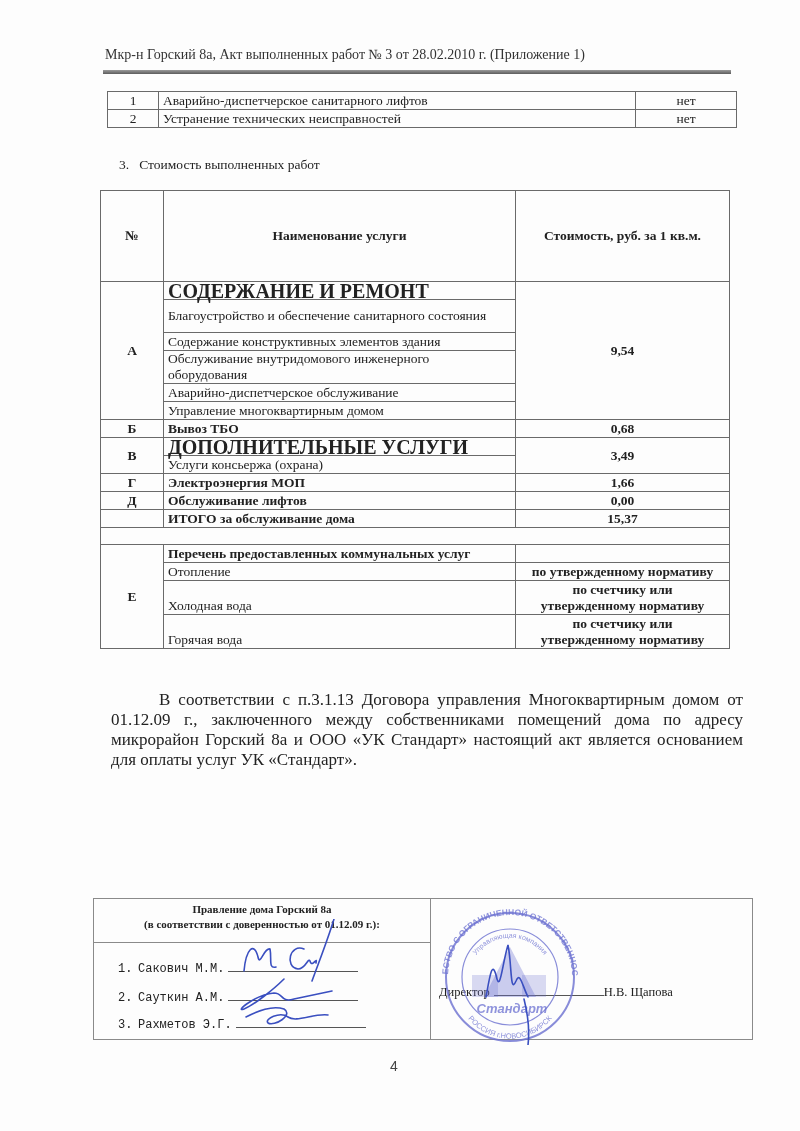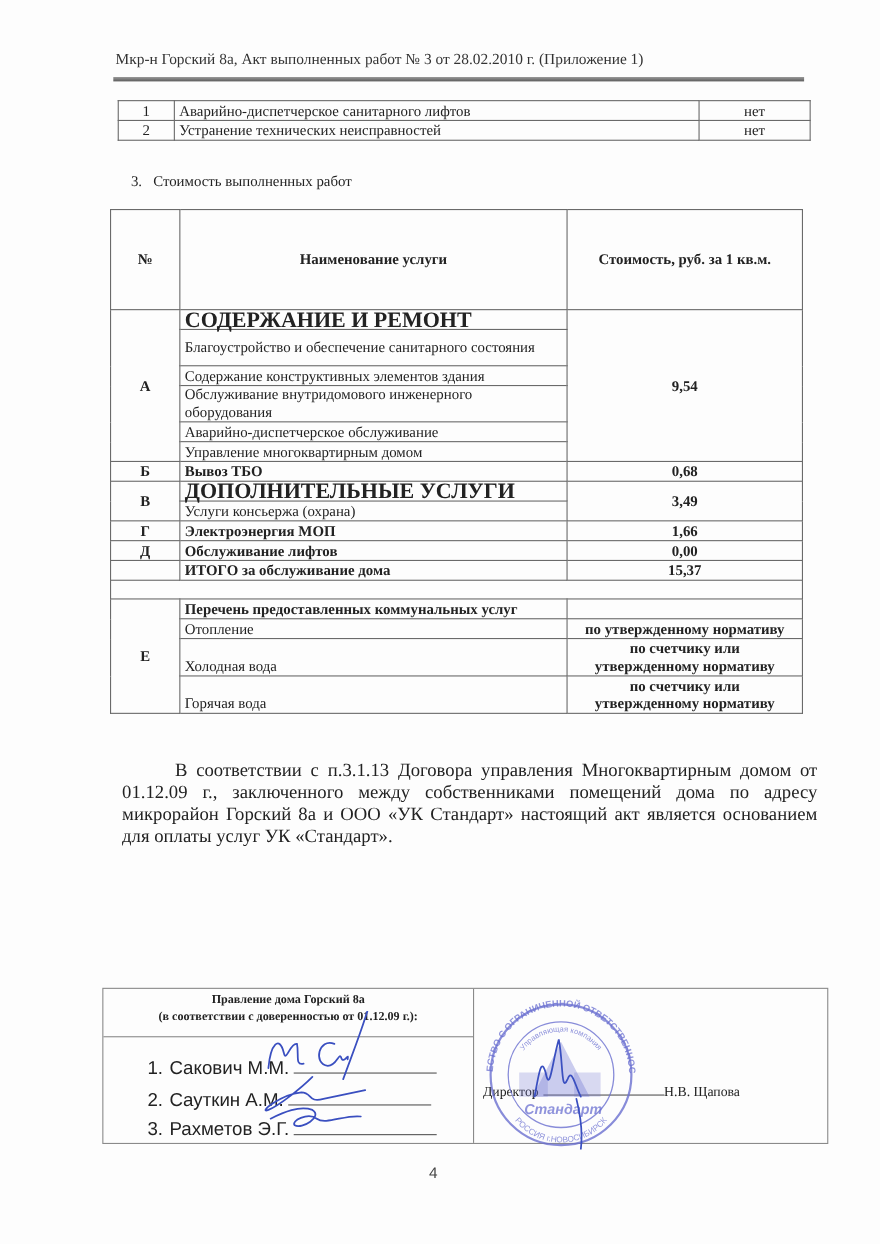--- a/index.html
+++ b/index.html
@@ -47,21 +47,21 @@
       left: 100px; top: 690px; width: 632px;
       font-size: 17px; line-height: 20px; text-align: justify; margin-left: 11px;
     }
     .paragraph .indent { display: inline-block; width: 48px; }
 
     
     .sig { left: 93px; top: 898px; width: 658px; height: 140px; border: 1px solid #8a8a8a; }
     .sig .col-left { position: absolute; left: 0; top: 0; width: 336px; height: 140px; border-right: 1px solid #8a8a8a; }
     .sig .col-right { position: absolute; left: 337px; top: 0; right: 0; height: 140px; }
     .sig .head { height: 44px; border-bottom: 1px solid #8a8a8a; text-align: center; font-weight: bold; font-size: 11px; line-height: 15px; padding-top: 3px; box-sizing: border-box; }
-    .sig .signer { position: absolute; left: 40px; font-size: 17px; font-family: Liberation Sans, sans-serif; }
+    .sig .signer { position: absolute; left: 24px; font-size: 12px; font-family: Liberation Mono, monospace; }
     .sig .signer .n { display: inline-block; width: 20px; }
     .sig .line { display: inline-block; border-bottom: 1px solid #555; width: 130px; margin-left: 4px; height: 10px; }
     .director { position: absolute; left: 8px; top: 86px; font-size: 12.5px; }
     .director .line { width: 110px; }
     .stamp { position: absolute; left: 400px; top: 905px; }
     .page-number { left: 390px; top: 1058px; font-size: 14px; font-family: "Liberation Sans", sans-serif; color: #444; }
   </style>
 </head>
 <body>
 

